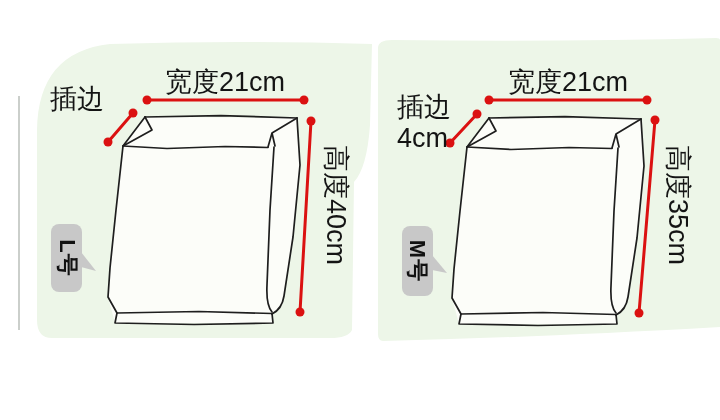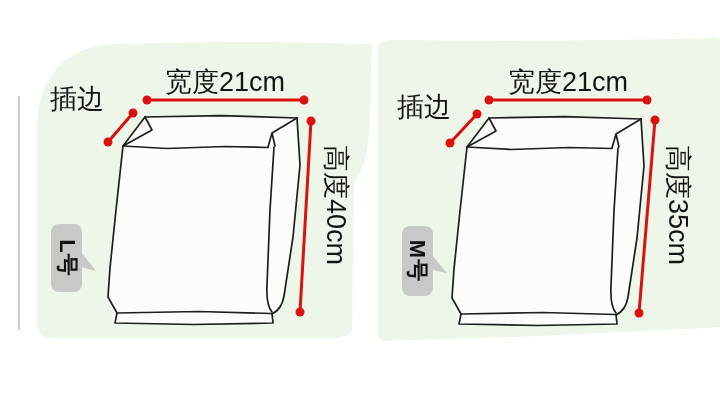--- a/index.html
+++ b/index.html
@@ -111,19 +111,20 @@
     <div>插边</div>
   </div>
   <div class="height-label left">高度40cm</div>
   <div class="bubble left">
     <span class="bubble-text">L号</span>
   </div>
 
   <div class="dim-label width-label right">宽度21cm</div>
   <div class="dim-label gusset-label right">
     <div>插边</div>
+    <div>4cm</div>
   </div>
   <div class="height-label right">高度35cm</div>
   <div class="bubble right">
     <span class="bubble-text">M号</span>
   </div>
 
 </div>
 
 </body></html>

